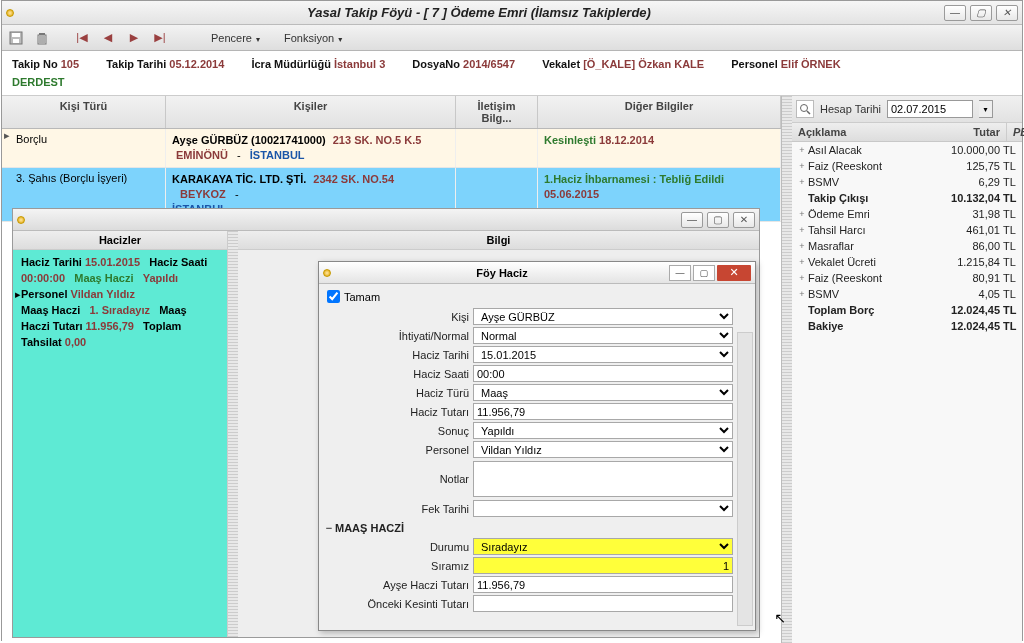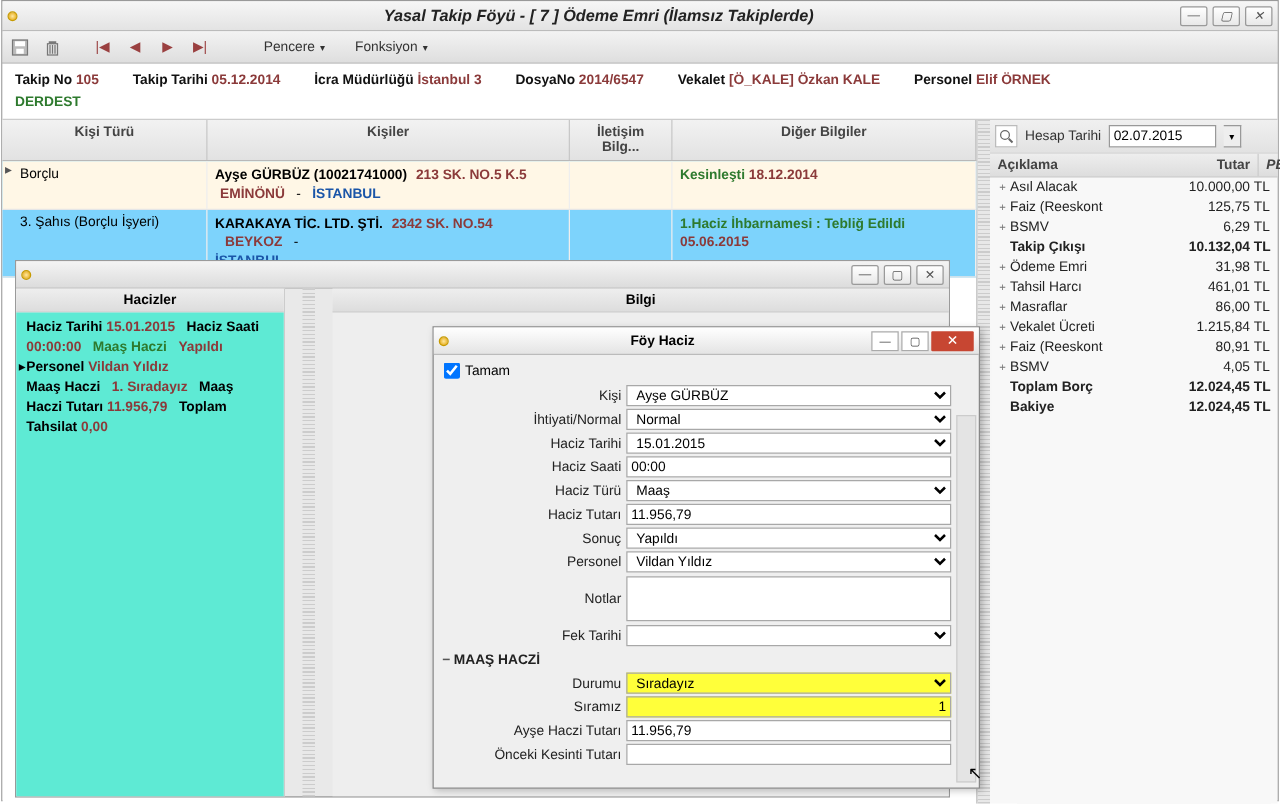--- a/index.html
+++ b/index.html
@@ -42,21 +42,21 @@
   .grow .status-green{color:#2e7a2e;font-weight:600;}
   .grow .status-red{color:#8b3a3a;font-weight:600;}
   .grow.indicator::before{content:"▸";position:absolute;left:2px;color:#555;}
   .grow{position:relative;}
   .grow.active{background:#fff7e6;}
 
   
   .subwin { position:absolute; left:10px; top:112px; width:748px; height:430px; border:1px solid #9a9a9a; background:#e9e9e9;}
   .subtitle { height:22px;background:linear-gradient(#f4f4f4,#dcdcdc);border-bottom:1px solid #bbb;display:flex;align-items:center;padding:0 4px;}
   .subtitle .t{flex:1;text-align:center;font-weight:bold;font-size:13px;margin-top:48px;}
-  .subcols{display:flex;height:calc(100% - 22px);gap:14px;}
+  .subcols{display:flex;height:calc(100% - 22px);}
   .hacizcol{width:215px;background:#f7f7f7;border-right:1px solid #ccc;display:flex;flex-direction:column;}
   .hacizcol .hdr{background:linear-gradient(#eee,#ddd);text-align:center;padding:3px;border-bottom:1px solid #ccc;font-weight:600;}
   .hacizcol .body{padding:4px 8px;font-size:11px;line-height:16px;background:#5eead4;flex:1;}
   .hacizcol .body .lbl{font-weight:600;}
   .hacizcol .body .v{color:#8b3a3a;font-weight:600;}
   .hacizcol .body .g{color:#2e7a2e;font-weight:600;}
 
   .bilgicol{flex:1;display:flex;flex-direction:column;position:relative;background:#eee;}
   .bilgicol .hdr{background:linear-gradient(#eee,#ddd);text-align:center;padding:3px;border-bottom:1px solid #ccc;font-weight:600;}
 

